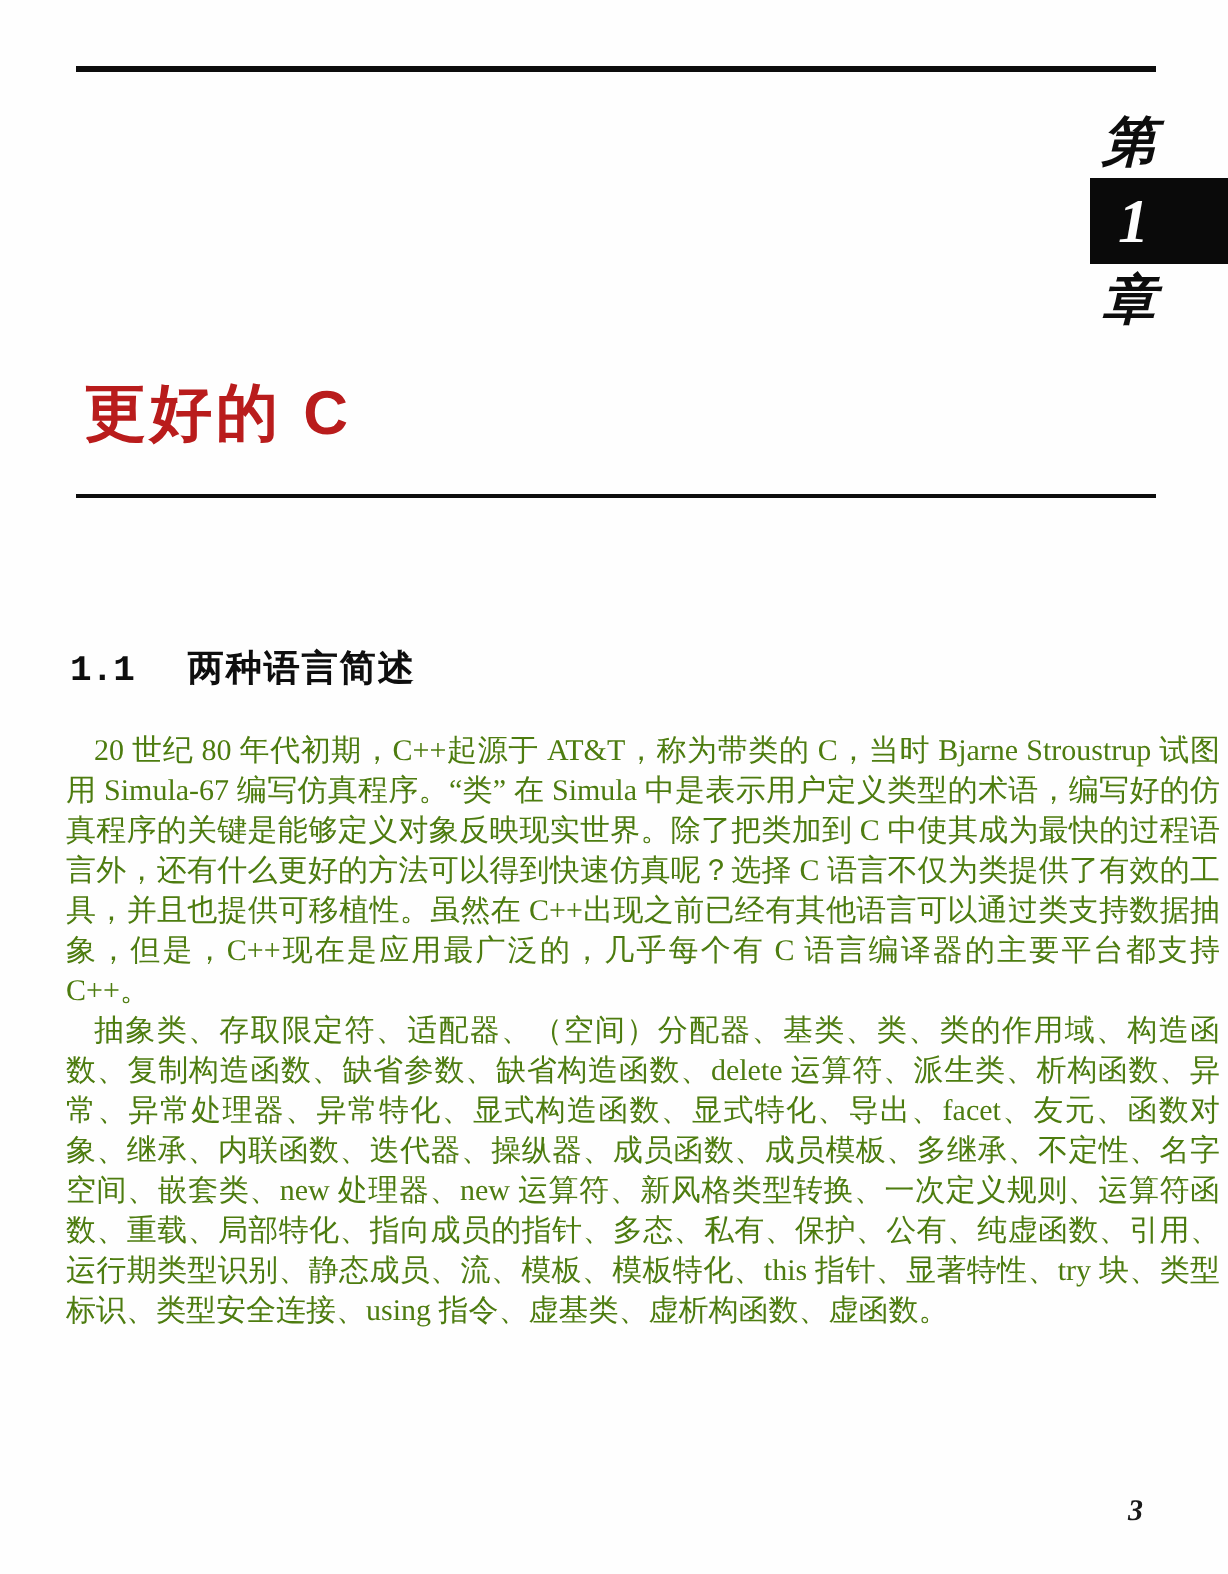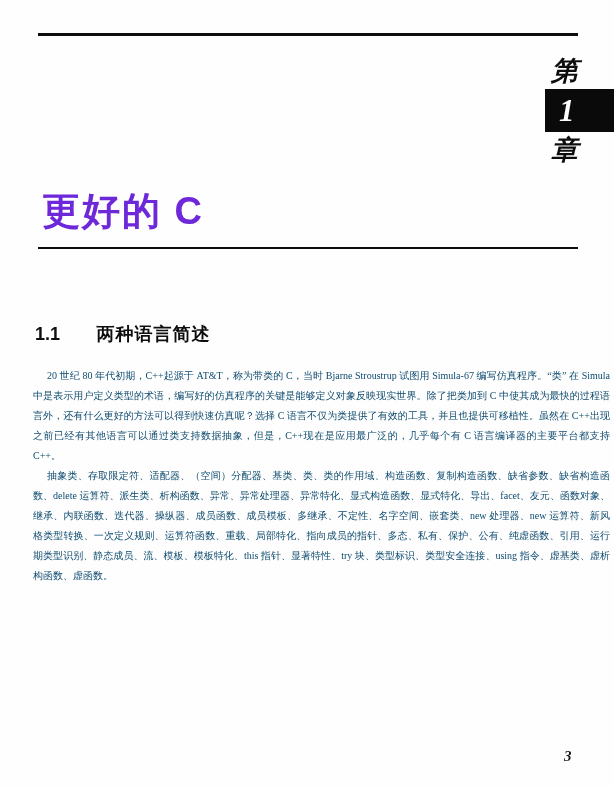--- a/index.html
+++ b/index.html
@@ -51,52 +51,52 @@
     line-height: 43px;
     padding-left: 14px;
   }
 
   .doc-title {
     position: absolute;
     left: 42px;
     top: 186px;
     font-family: "Liberation Sans", "DejaVu Sans", sans-serif;
     font-weight: bold;
-    font-size: 38px;
+    font-size: 31px;
     letter-spacing: 2px;
-    color: #6d28d9;
+    color: #b91c1c;
   }
 
   .section-heading {
     position: absolute;
     left: 35px;
     top: 322px;
     font-size: 18px;
     font-weight: bold;
     color: #0e0e0e;
     white-space: nowrap;
   }
   .section-heading .num {
-    font-family: Liberation Sans, sans-serif;
-    margin-right: 32px;
+    font-family: Liberation Mono, monospace;
+    margin-right: 22px;
   }
   .section-heading .txt {
     font-family: Liberation Serif, serif;
     letter-spacing: 1px;
   }
 
   .body-text {
     position: absolute;
     left: 33px;
     top: 366px;
     width: 577px;
-    font-size: 10px;
+    font-size: 15px;
     line-height: 20px;
     text-align: justify;
-    color: #0c4a6e;
+    color: #4d7c0f;
   }
   .body-text p {
     text-indent: 14px;
     margin: 0;
   }
 
   .page-number {
     position: absolute;
     left: 564px;
     top: 748px;

